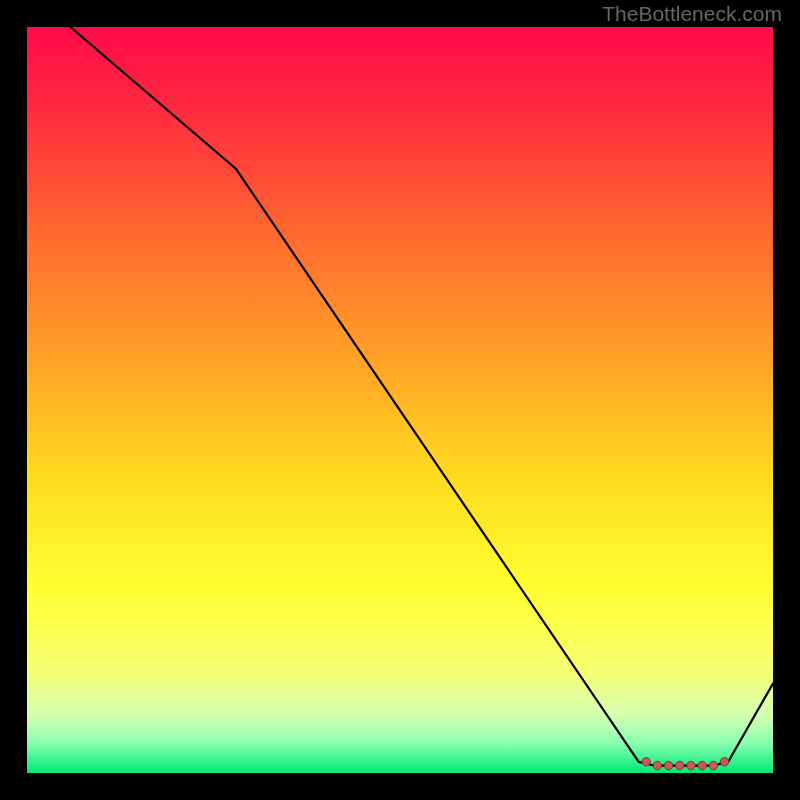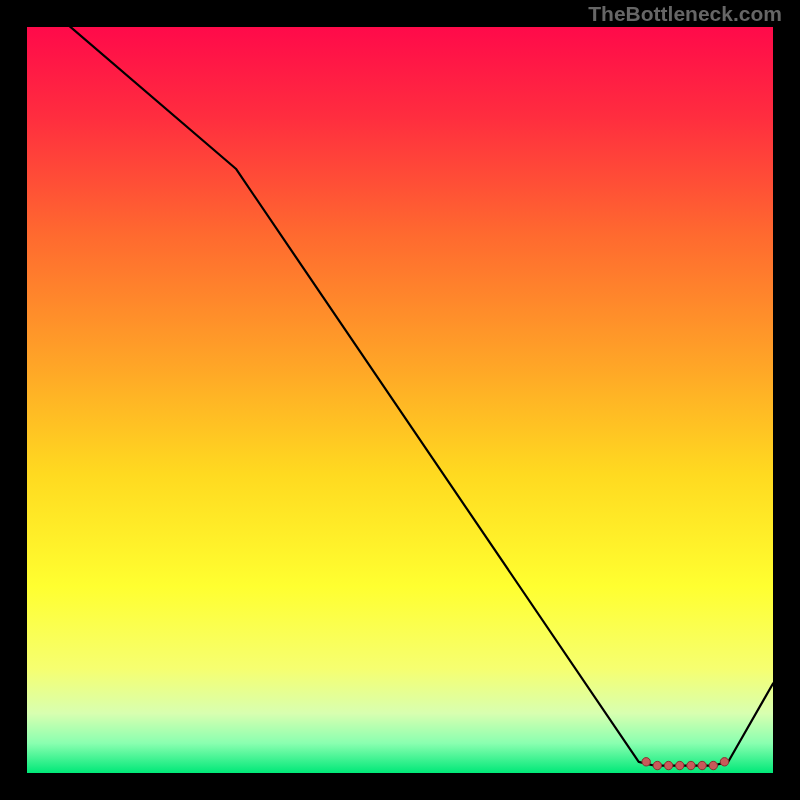--- a/index.html
+++ b/index.html
@@ -10,21 +10,21 @@
     position: relative;
     font-family: Arial, sans-serif;
     overflow: hidden;
   }
   .attribution {
     position: absolute;
     top: 2px;
     right: 18px;
     color: #666;
     font-size: 21px;
-    font-weight: bold;
+    font-weight: normal;
     z-index: 10;
   }
   .plot-area {
     position: absolute;
     left: 27px;
     top: 27px;
     width: 746px;
     height: 746px;
     overflow: hidden;
   }

